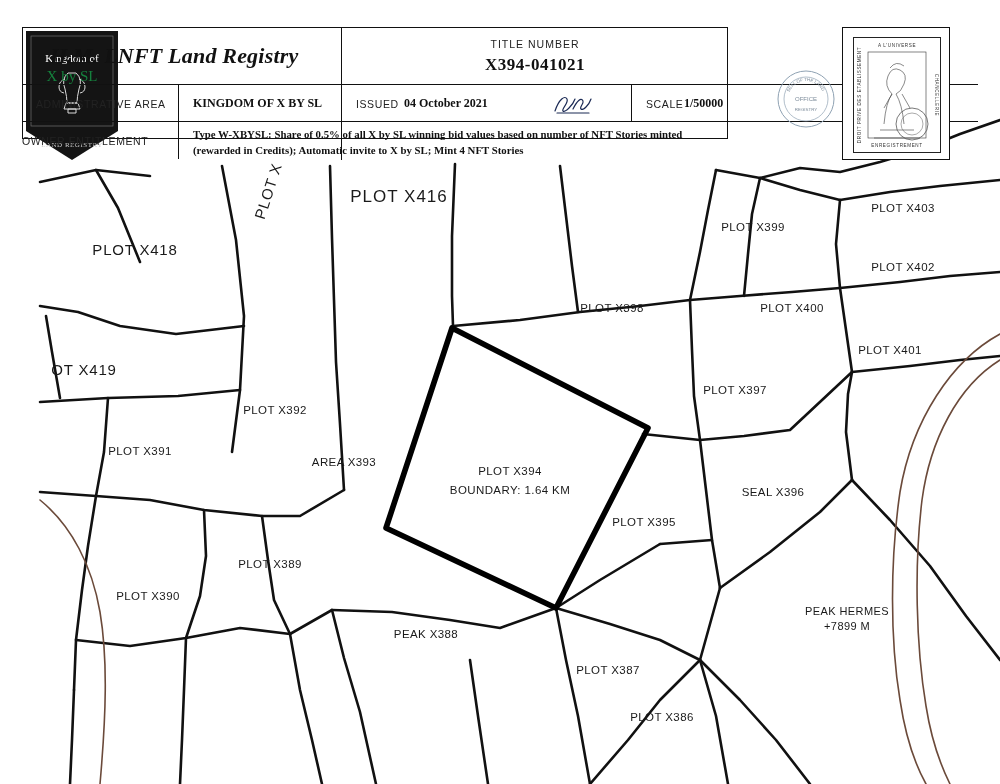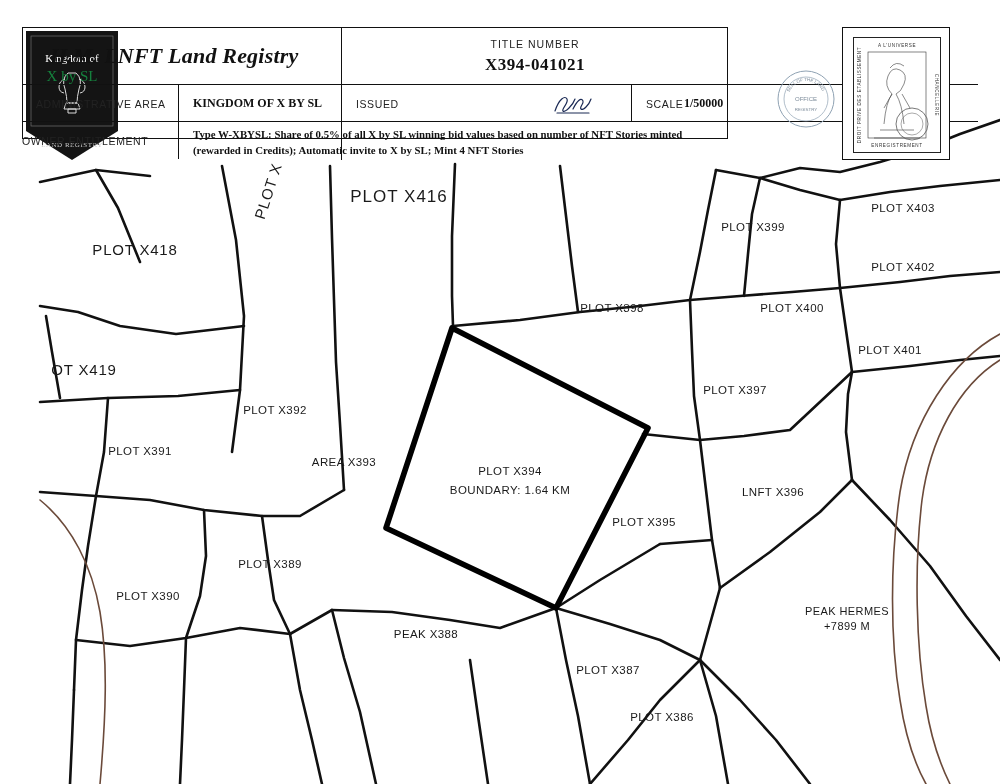--- a/index.html
+++ b/index.html
@@ -156,21 +156,21 @@
       <div class="plot-label med" style="left: 84px; top: 369px;">OT X419</div>
       <div class="plot-label " style="left: 275px; top: 410px;">PLOT X392</div>
       <div class="plot-label " style="left: 140px; top: 451px;">PLOT X391</div>
       <div class="plot-label " style="left: 344px; top: 462px;">AREA X393</div>
       <div class="plot-label " style="left: 270px; top: 564px;">PLOT X389</div>
       <div class="plot-label " style="left: 148px; top: 596px;">PLOT X390</div>
       <div class="plot-label " style="left: 426px; top: 634px;">PEAK X388</div>
       <div class="plot-label " style="left: 572px; top: 670px; margin-left: 36px;">PLOT X387</div>
       <div class="plot-label " style="left: 662px; top: 717px;">PLOT X386</div>
       <div class="plot-label " style="left: 644px; top: 522px;">PLOT X395</div>
-      <div class="plot-label " style="left: 773px; top: 492px;">LNFT X396</div>
+      <div class="plot-label " style="left: 773px; top: 492px;">SEAL X396</div>
       <div class="plot-label " style="left: 735px; top: 390px;">PLOT X397</div>
       <div class="plot-label " style="left: 612px; top: 308px;">PLOT X398</div>
       <div class="plot-label " style="left: 753px; top: 227px;">PLOT X399</div>
       <div class="plot-label " style="left: 792px; top: 308px;">PLOT X400</div>
       <div class="plot-label " style="left: 890px; top: 350px;">PLOT X401</div>
       <div class="plot-label " style="left: 903px; top: 267px;">PLOT X402</div>
       <div class="plot-label " style="left: 903px; top: 208px;">PLOT X403</div>
     </div>
 
   <div class="plot-label center" style="left:510px;top:471px;">PLOT X394</div>
@@ -207,20 +207,21 @@
       <div id="registry-title">H.M. LNFT Land Registry</div>
 
       <div id="title-number-cell">
         <div id="tn-label">TITLE NUMBER</div>
         <div id="tn-value">X394-041021</div>
       </div>
 
       <div class="row2cell" id="admin-label">ADMINISTRATIVE AREA</div>
       <div class="row2cell" id="admin-value">KINGDOM OF X BY SL</div>
       <div class="row2cell" id="issued-label">ISSUED</div>
+      <div class="row2cell" id="issued-value">04 October 2021</div>
       <div class="row2cell" id="sig">
         <svg width="48" height="26" viewBox="0 0 48 26" xmlns="http://www.w3.org/2000/svg">
           <g fill="none" stroke="#1b2a55" stroke-width="1.2" stroke-linecap="round">
             <path d="M6 20 C 10 8, 16 4, 18 8 C 20 12, 12 18, 14 20 C 16 22, 24 14, 26 8"></path>
             <path d="M24 18 C 28 10, 32 6, 34 10 C 35 13, 30 16, 32 18 C 34 20, 40 14, 42 8"></path>
             <path d="M8 22 H 40"></path>
           </g>
         </svg>
       </div>
       <div class="row2cell" id="scale-label">SCALE</div>

